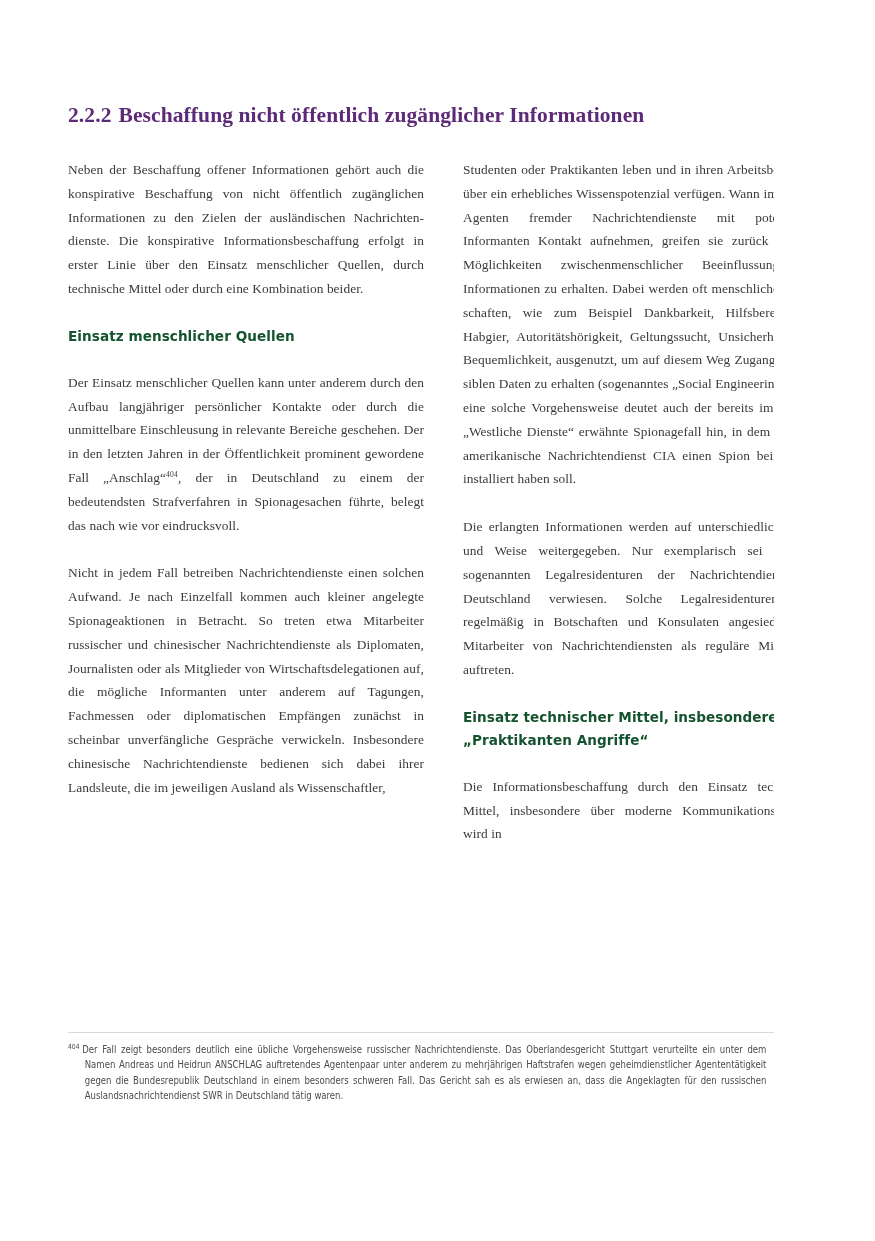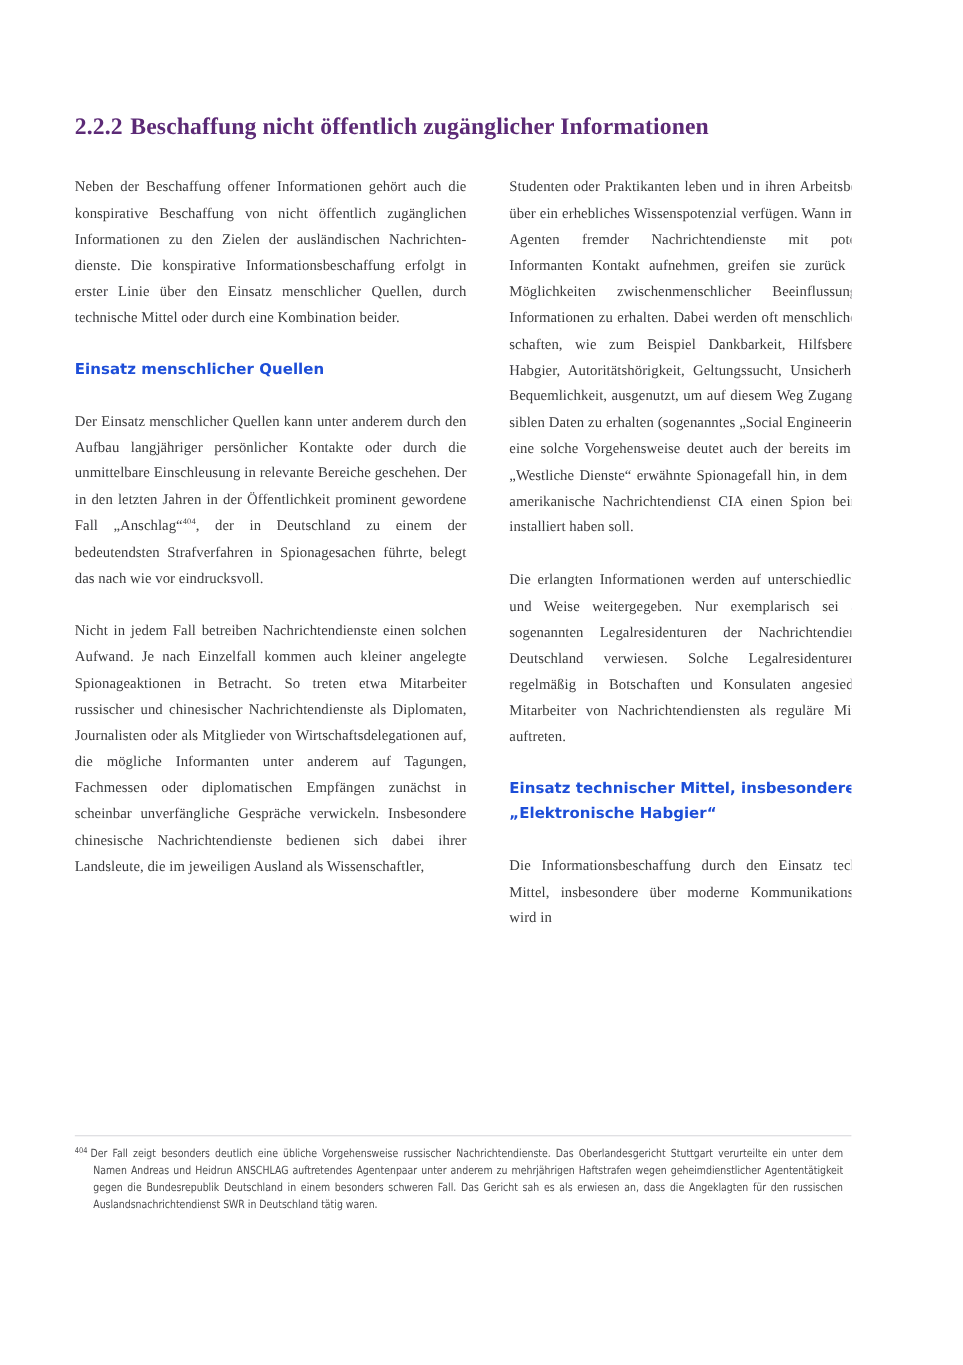--- a/index.html
+++ b/index.html
@@ -62,21 +62,21 @@
     hyphens: manual;
   }
   p.body-par:last-child { margin-bottom: 16px; }
 
   h3.sub-heading {
     margin: 0 0 23px 0;
     font-family: "DejaVu Sans", sans-serif;
     font-weight: bold;
     font-size: 13.6px;
     line-height: 23px;
-    color: #1d4ed8;
+    color: #14532d;
     text-align: left;
     letter-spacing: 0.05px;
   }
   h3.sub-heading.spaced-top { margin-top: 3px; }
 
   sup.fn-ref {
     font-size: 7.6px;
     line-height: 0;
     vertical-align: super;
     color: #3a3a3c;
@@ -156,21 +156,21 @@
       <p class="body-par"><span>Der Einsatz menschlicher Quellen kann unter anderem durch den Aufbau langjähriger per­sönlicher Kontakte oder durch die unmittelbare Einschleusung in relevante Bereiche geschehen. Der in den letzten Jahren in der Öffentlichkeit prominent gewordene Fall „Anschlag“</span><sup class="fn-ref">404</sup><span>, der in Deutschland zu einem der bedeutendsten Strafverfahren in Spionagesachen führte, belegt das nach wie vor eindrucksvoll.</span></p>
 
       <p class="body-par">Nicht in jedem Fall betreiben Nachrichten­dienste einen solchen Aufwand. Je nach Einzel­fall kommen auch kleiner angelegte Spionage­aktionen in Betracht. So treten etwa Mitarbeiter russischer und chinesischer Nachrichtendienste als Diplomaten, Journalisten oder als Mitglieder von Wirtschaftsdelegationen auf, die mögli­che Informanten unter anderem auf Tagungen, Fachmessen oder diplomatischen Empfängen zunächst in scheinbar unverfängliche Gespräche verwickeln. Insbesondere chinesische Nachrich­tendienste bedienen sich dabei ihrer Landsleute, die im jeweiligen Ausland als Wissenschaftler,</p>
     </div>
 
     <div class="col col-right">
       <p class="body-par">Studenten oder Praktikanten leben und in ihren Arbeitsbereichen über ein erhebliches Wissens­potenzial verfügen. Wann immer die Agenten fremder Nachrichtendienste mit potentiellen Informanten Kontakt aufnehmen, greifen sie zurück auf die Möglichkeiten zwischenmensch­licher Beeinflussung, um Informationen zu erhalten. Dabei werden oft menschliche Eigen­schaften, wie zum Beispiel Dankbarkeit, Hilfs­bereitschaft, Habgier, Autoritätshörigkeit, Gel­tungssucht, Unsicherheit oder Bequemlichkeit, ausgenutzt, um auf diesem Weg Zugang zu sen­siblen Daten zu erhalten (sogenanntes „Social Engineering“). Auf eine solche Vorgehensweise deutet auch der bereits im Beitrag „Westliche Dienste“ erwähnte Spionagefall hin, in dem der US-amerikanische Nachrichtendienst CIA einen Spion beim BND installiert haben soll.</p>
 
       <p class="body-par">Die erlangten Informationen werden auf unter­schiedlichste Art und Weise weitergegeben. Nur exemplarisch sei auf die sogenannten Legalre­sidenturen der Nachrichtendienste in Deutsch­land verwiesen. Solche Legalresidenturen sind regelmäßig in Botschaften und Konsulaten angesiedelt, wo Mitarbeiter von Nachrichten­diensten als reguläre Mitarbeiter auftreten.</p>
 
-      <h3 class="sub-heading spaced-top"><span>Einsatz technischer Mittel, insbesondere</span><br><span>„Elektronische Habgier“</span></h3>
+      <h3 class="sub-heading spaced-top"><span>Einsatz technischer Mittel, insbesondere</span><br><span>„Praktikanten Angriffe“</span></h3>
 
       <p class="body-par">Die Informationsbeschaffung durch den Ein­satz technischer Mittel, insbesondere über moderne Kommunikationsmedien, wird in</p>
     </div>
 
   </div>
 
   <div class="footnote-rule"></div>
 
   <div class="footnote">
     <div class="footnote-inner">

